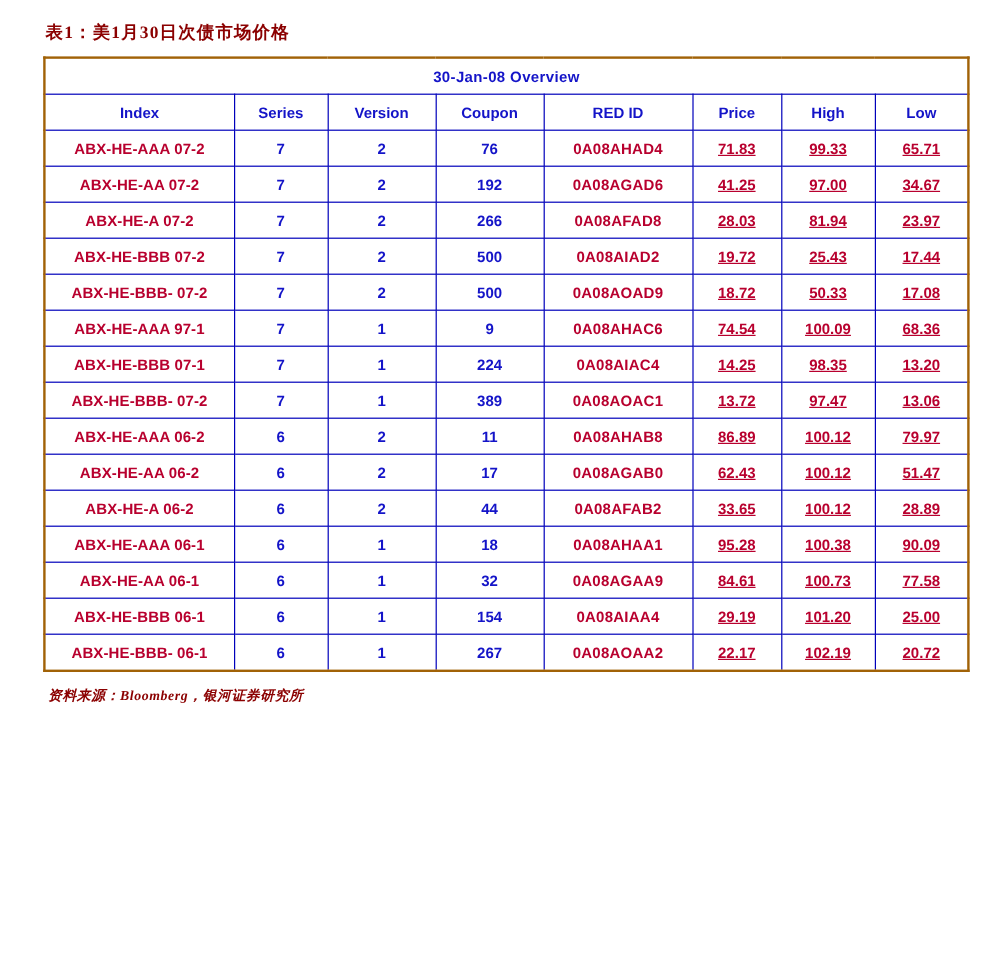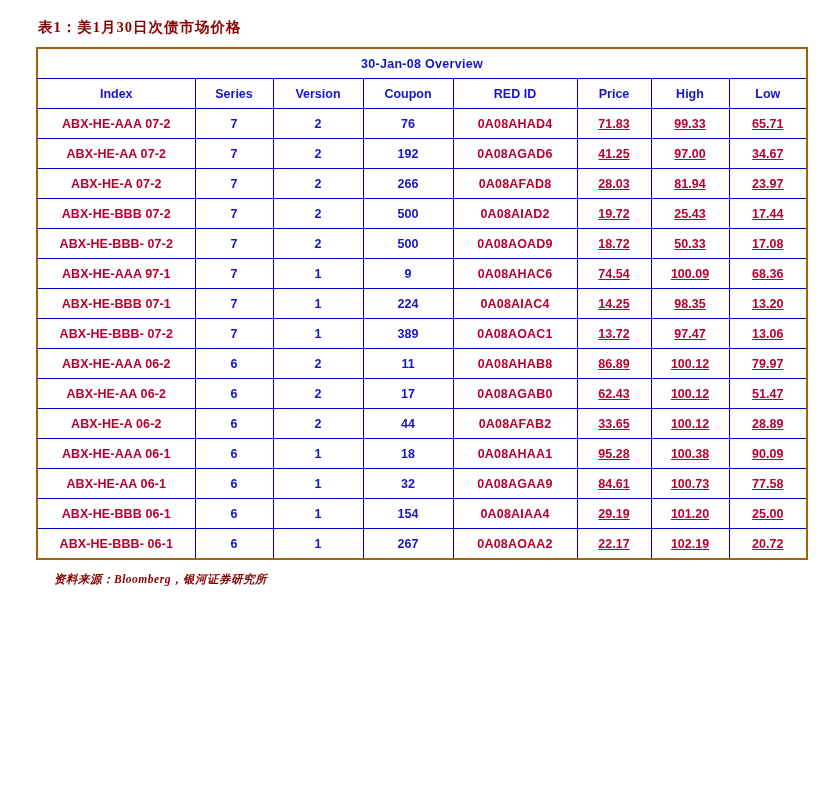--- a/index.html
+++ b/index.html
@@ -72,21 +72,21 @@
     color: #B8002E;
     text-decoration: underline;
   }
   .source {
     color: #8B0000;
     font-family: "Liberation Serif", serif;
     font-weight: bold;
     font-style: italic;
     font-size: 11.5px;
     margin-top: 12px;
-    margin-left: 18px;
+    margin-left: 4px;
     letter-spacing: 0.5px;
   }
   
   col.c-index  { width: 158px; }
   col.c-series { width: 78px; }
   col.c-version{ width: 90px; }
   col.c-coupon { width: 90px; }
   col.c-redid  { width: 124px; }
   col.c-price  { width: 74px; }
   col.c-high   { width: 78px; }

